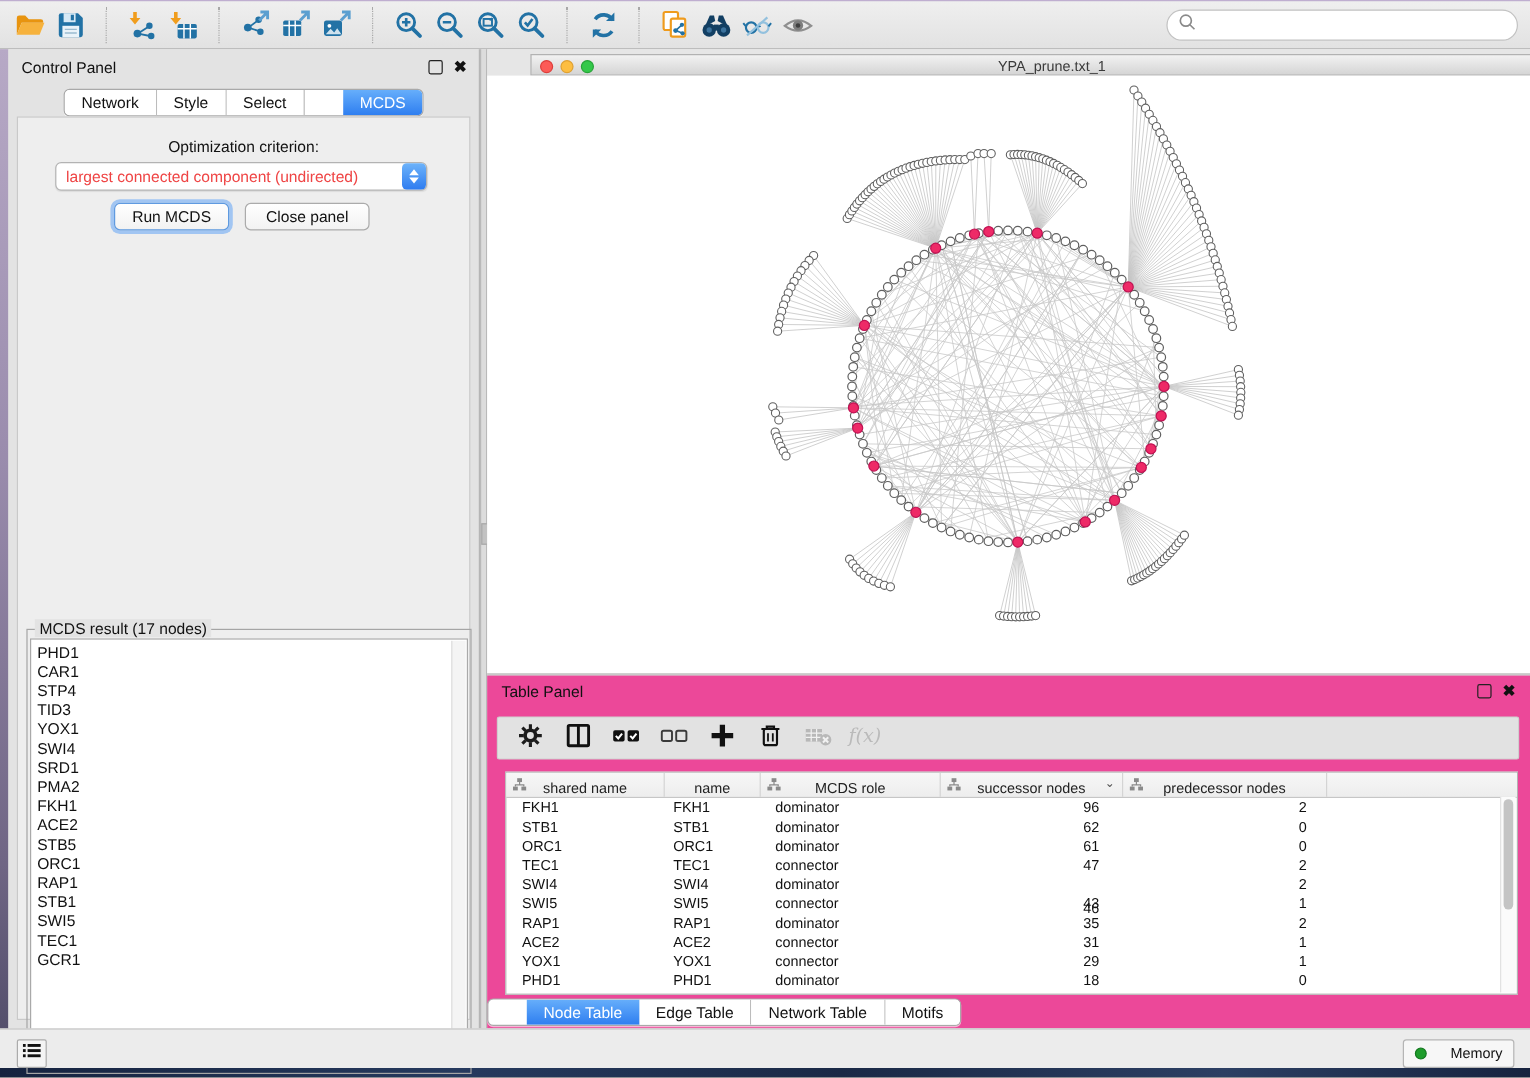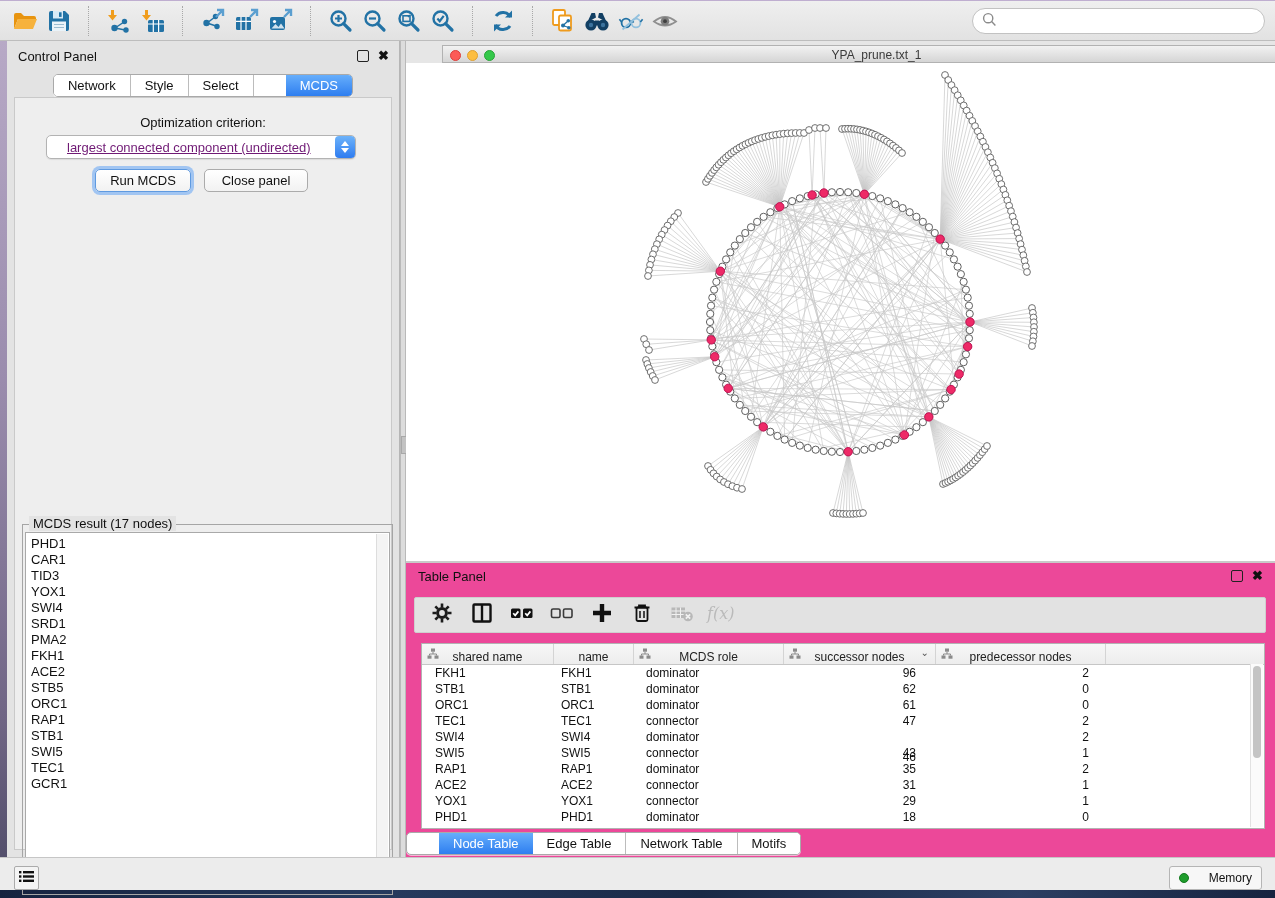--- a/index.html
+++ b/index.html
@@ -37,21 +37,21 @@
              box-shadow:0 1px 0 rgba(255,255,255,.6);}
   .seg{padding:3px 14px;font-size:13px;color:#111;background:#fff;border-right:1px solid #bcbcbc;cursor:default;}
   .seg:last-child{border-right:none;}
   .seg.active{background:linear-gradient(#66aefb,#2e7ef0);color:#fff;border-right:none;margin-left:32px;}
   .sub-panel{position:absolute;left:7px;top:56px;width:378px;height:753px;background:#eeeeee;
              border:1px solid #c9c9c9;box-sizing:border-box;}
   .opt-label{position:absolute;left:0;top:17px;width:100%;text-align:center;font-size:13px;color:#111;}
   .dropdown{position:absolute;left:31px;top:37px;width:310px;height:24px;background:#fff;
             border:1px solid #b3b3b3;border-radius:5px;display:flex;align-items:center;box-sizing:border-box;
             box-shadow:0 1px 1px rgba(0,0,0,.08);}
-  .dropdown .dd-text{flex:1;font-size:13px;color:#701a75;padding-left:20px;white-space:nowrap;overflow:hidden;text-decoration:underline;}
+  .dropdown .dd-text{flex:1;font-size:13px;color:#ef4444;padding-left:8px;white-space:nowrap;overflow:hidden;}
   .dd-stepper{width:20px;height:22px;border-radius:4px;margin-right:0px;
               background:linear-gradient(#6db3fa,#2e7cf0);display:flex;flex-direction:column;
               align-items:center;justify-content:center;gap:2px;}
   .dd-stepper .tri-up{width:0;height:0;border-left:4px solid transparent;border-right:4px solid transparent;
                       border-bottom:5px solid #fff;}
   .dd-stepper .tri-dn{width:0;height:0;border-left:4px solid transparent;border-right:4px solid transparent;
                       border-top:5px solid #fff;}
   .btn{position:absolute;height:23px;background:linear-gradient(#ffffff,#f2f2f2);border:1px solid #ababab;
        border-radius:5px;font-size:13px;color:#111;display:flex;align-items:center;justify-content:center;
        box-sizing:border-box;cursor:default;}
@@ -363,20 +363,21 @@
           </span>
       </div>
       <div class="btn run">Run MCDS</div>
       <div class="btn closep">Close panel</div>
       <div class="group-box">
         <span class="group-legend">MCDS result (17 nodes)</span>
         <div class="mcds-list">
           <div style="padding-top:3px;">
               <div class="mcds-item">PHD1</div>
               <div class="mcds-item">CAR1</div>
+              <div class="mcds-item">STP4</div>
               <div class="mcds-item">TID3</div>
               <div class="mcds-item">YOX1</div>
               <div class="mcds-item">SWI4</div>
               <div class="mcds-item">SRD1</div>
               <div class="mcds-item">PMA2</div>
               <div class="mcds-item">FKH1</div>
               <div class="mcds-item">ACE2</div>
               <div class="mcds-item">STB5</div>
               <div class="mcds-item">ORC1</div>
               <div class="mcds-item">RAP1</div>

